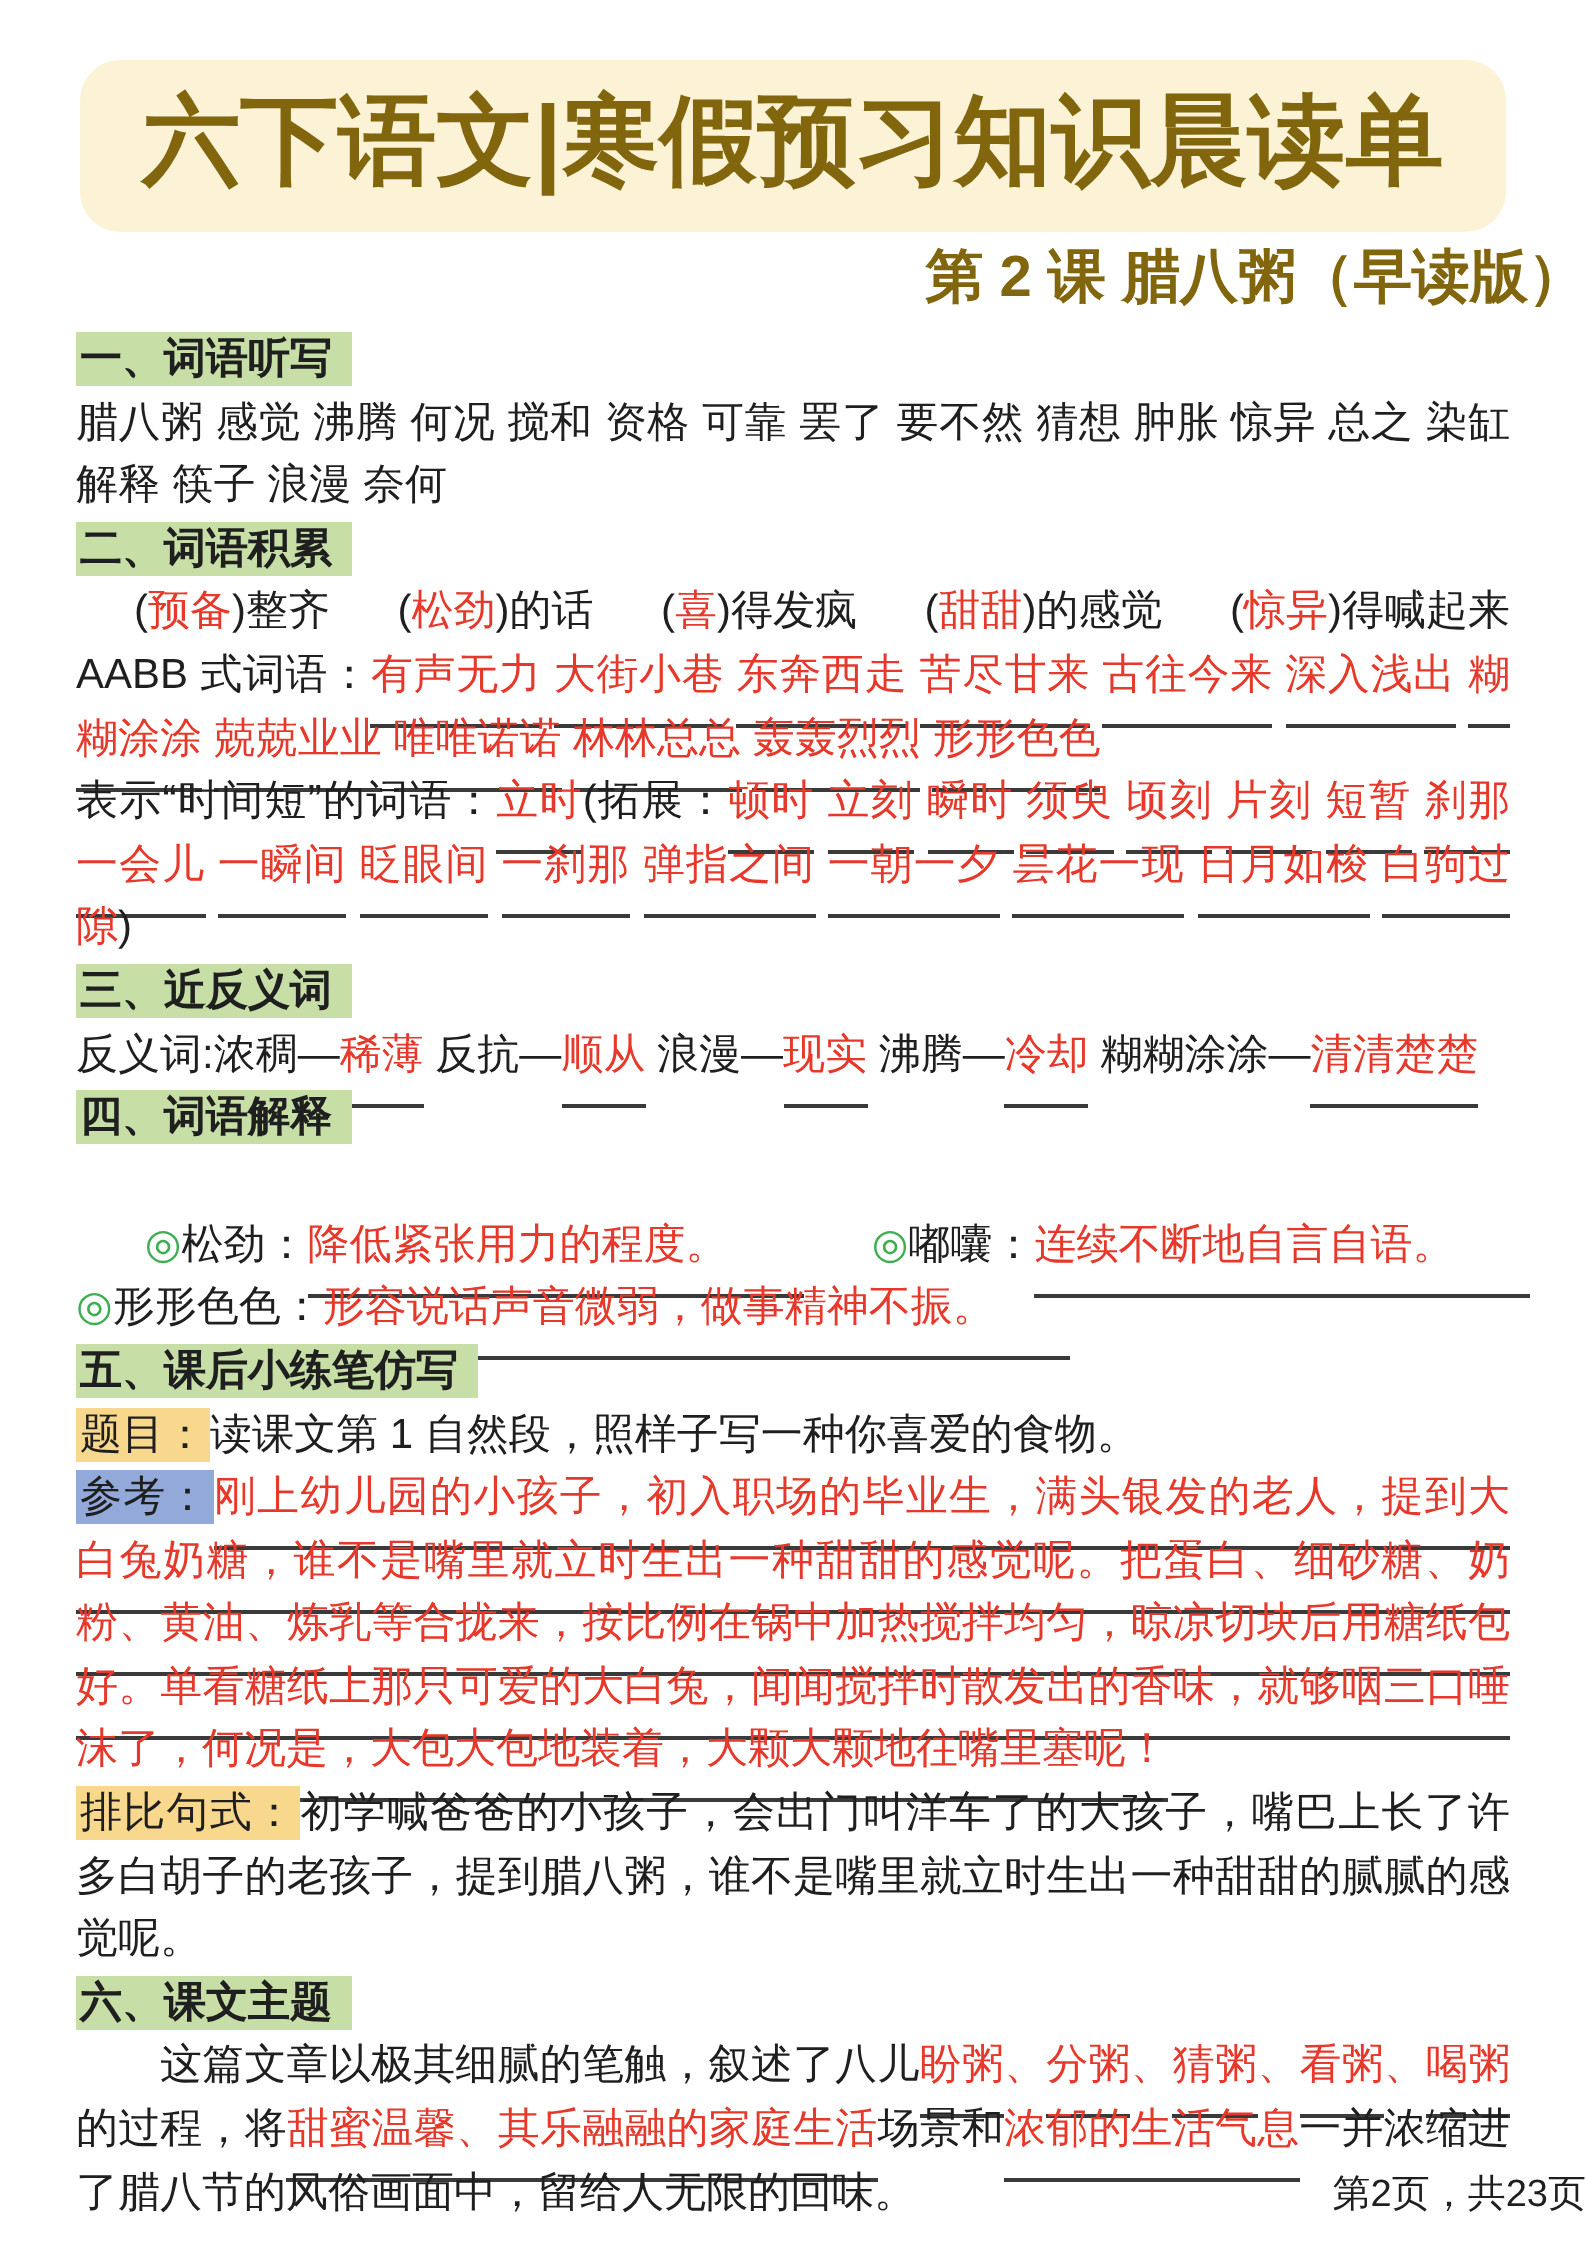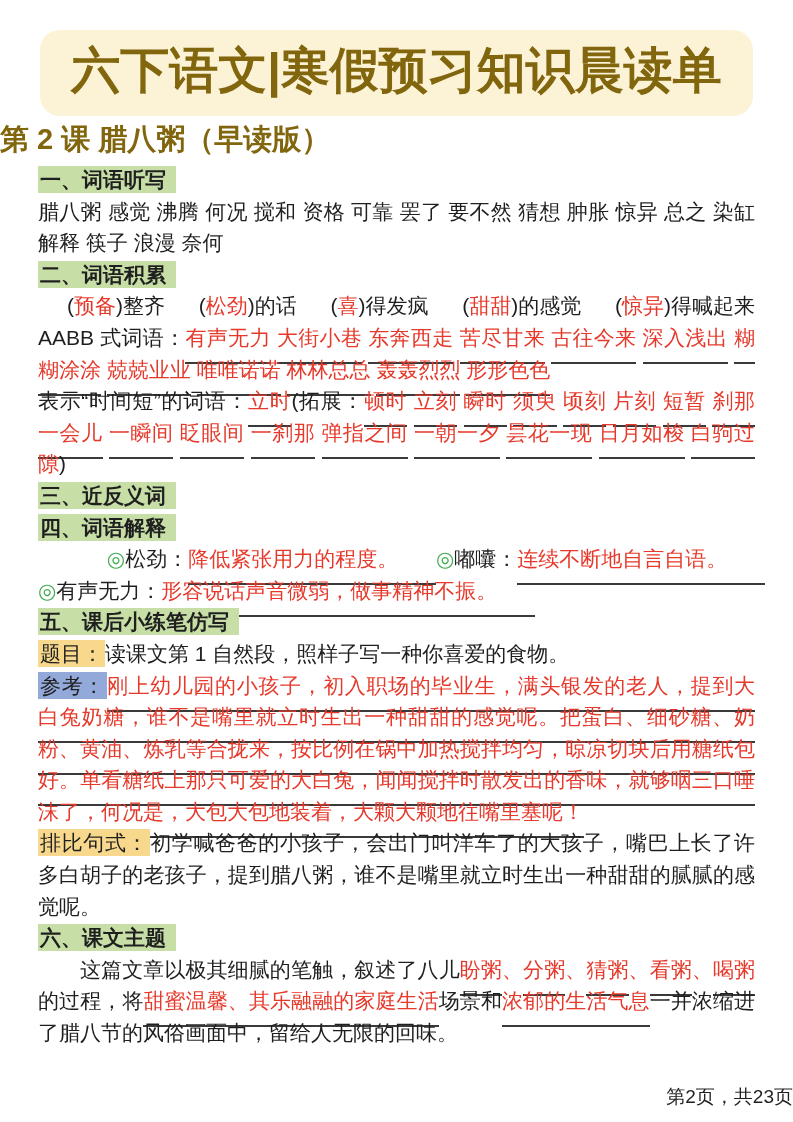--- a/index.html
+++ b/index.html
@@ -25,31 +25,31 @@
     background:var(--title-bg);
     border-radius:20px;
     text-align:center;
     padding:8px 4px 12px 4px;
   }
   .title-banner .title-text{
     font-size:49px;font-weight:900;color:var(--title-text);
     letter-spacing:0px;white-space:nowrap;
   }
   .subtitle{
-    text-align:left;font-size:29px;font-weight:700;
+    text-align:right;font-size:29px;font-weight:700;
     color:var(--title-text);margin-top:6px;line-height:34px;
   }
   .sections{padding:8px 38px 0 38px;}
   .para,.sec-header{
     font-size:21px;line-height:31.6px;text-align:justify;
   }
   .sec-header{font-weight:700;text-align:left;}
   .sec-header .hl-green{background:var(--green-hl);padding:2px 10px 2px 2px;}
   .para.spread{display:flex;justify-content:space-between;text-align:left;margin-left:29px;}
-  .para.cols{display:flex;text-align:right;}
+  .para.cols{display:flex;text-align:center;margin-top:32px;}
   .para.cols .col{flex:0 0 auto;}
   .para.cols .col:first-child{width:55.5%;}
   .para.indent{text-indent:2em;}
   .seg{white-space:pre-wrap;}
   .b{color:var(--black);}
   .r{color:var(--red);}
   .g{color:var(--green-sym);}
   .u{border-bottom:2px solid var(--underline);padding-bottom:13px;}
   .uext{padding-right:1.8em;}
   .hy{background:var(--yellow-hl);padding:2px 2px;}
@@ -79,28 +79,29 @@
           <span class="group"><span class="seg b">(</span><span class="seg r">松劲</span><span class="seg b">)的话</span></span>
           <span class="group"><span class="seg b">(</span><span class="seg r">喜</span><span class="seg b">)得发疯</span></span>
           <span class="group"><span class="seg b">(</span><span class="seg r">甜甜</span><span class="seg b">)的感觉</span></span>
           <span class="group"><span class="seg b">(</span><span class="seg r">惊异</span><span class="seg b">)得喊起来</span></span>
         </div>
         <div class="para"><span class="seg b">AABB 式词语：</span><span class="seg r u">有声无力</span><span class="seg b"> </span><span class="seg r u">大街小巷</span><span class="seg b"> </span><span class="seg r u">东奔西走</span><span class="seg b"> </span><span class="seg r u">苦尽甘来</span><span class="seg b"> </span><span class="seg r u">古往今来</span><span class="seg b"> </span><span class="seg r u">深入浅出</span><span class="seg b"> </span><span class="seg r u">糊糊涂涂</span><span class="seg b"> </span><span class="seg r u">兢兢业业</span><span class="seg b"> </span><span class="seg r u">唯唯诺诺</span><span class="seg b"> </span><span class="seg r u">林林总总</span><span class="seg b"> </span><span class="seg r u">轰轰烈烈</span><span class="seg b"> </span><span class="seg r u">形形色色</span></div>
         <div class="para"><span class="seg b">表示“时间短”的词语：</span><span class="seg r u">立时</span><span class="seg b">(拓展：</span><span class="seg r u">顿时</span><span class="seg b"> </span><span class="seg r u">立刻</span><span class="seg b"> </span><span class="seg r u">瞬时</span><span class="seg b"> </span><span class="seg r u">须臾</span><span class="seg b"> </span><span class="seg r u">顷刻</span><span class="seg b"> </span><span class="seg r u">片刻</span><span class="seg b"> </span><span class="seg r u">短暂</span><span class="seg b"> </span><span class="seg r u">刹那</span><span class="seg b"> </span><span class="seg r u">一会儿</span><span class="seg b"> </span><span class="seg r u">一瞬间</span><span class="seg b"> </span><span class="seg r u">眨眼间</span><span class="seg b"> </span><span class="seg r u">一刹那</span><span class="seg b"> </span><span class="seg r u">弹指之间</span><span class="seg b"> </span><span class="seg r u">一朝一夕</span><span class="seg b"> </span><span class="seg r u">昙花一现</span><span class="seg b"> </span><span class="seg r u">日月如梭</span><span class="seg b"> </span><span class="seg r u">白驹过隙</span><span class="seg b">)</span></div>
       </div>
       <div class="section">
         <div class="sec-header"><span class="hl-green">三、近反义词</span></div>
+        <div class="para"><span class="seg b">反义词:浓稠—</span><span class="seg r u">稀薄</span><span class="seg b"> 反抗—</span><span class="seg r u">顺从</span><span class="seg b"> 浪漫—</span><span class="seg r u">现实</span><span class="seg b"> 沸腾—</span><span class="seg r u">冷却</span><span class="seg b"> 糊糊涂涂—</span><span class="seg r u">清清楚楚</span></div>
       </div>
       <div class="section">
         <div class="sec-header"><span class="hl-green">四、词语解释</span></div>
         <div class="para cols">
           <span class="col"><span class="seg g">◎</span><span class="seg b">松劲：</span><span class="seg r u uext">降低紧张用力的程度。</span></span>
           <span class="col"><span class="seg g">◎</span><span class="seg b">嘟囔：</span><span class="seg r u uext">连续不断地自言自语。</span></span>
         </div>
-        <div class="para"><span class="seg g">◎</span><span class="seg b">有声无力：</span><span class="seg r u uext">形容说话声音微弱，做事精神不振。</span></div>
+        <div class="para"><span class="seg g">◎</span><span class="seg b">形形色色：</span><span class="seg r u uext">形容说话声音微弱，做事精神不振。</span></div>
       </div>
       <div class="section">
         <div class="sec-header"><span class="hl-green">五、课后小练笔仿写</span></div>
         <div class="para"><span class="seg hy">题目：</span><span class="seg b">读课文第 1 自然段，照样子写一种你喜爱的食物。</span></div>
         <div class="para"><span class="seg hb">参考：</span><span class="seg r u">刚上幼儿园的小孩子，初入职场的毕业生，满头银发的老人，提到大白兔奶糖，谁不是嘴里就立时生出一种甜甜的感觉呢。把蛋白、细砂糖、奶粉、黄油、炼乳等合拢来，按比例在锅中加热搅拌均匀，晾凉切块后用糖纸包好。单看糖纸上那只可爱的大白兔，闻闻搅拌时散发出的香味，就够咽三口唾沫了，何况是，大包大包地装着，大颗大颗地往嘴里塞呢！</span></div>
         <div class="para"><span class="seg hy">排比句式：</span><span class="seg b">初学喊爸爸的小孩子，会出门叫洋车了的大孩子，嘴巴上长了许多白胡子的老孩子，提到腊八粥，谁不是嘴里就立时生出一种甜甜的腻腻的感觉呢。</span></div>
       </div>
       <div class="section">
         <div class="sec-header"><span class="hl-green">六、课文主题</span></div>
         <div class="para indent"><span class="seg b">这篇文章以极其细腻的笔触，叙述了八儿</span><span class="seg r u">盼粥</span><span class="seg r">、</span><span class="seg r u">分粥</span><span class="seg r">、</span><span class="seg r u">猜粥</span><span class="seg r">、</span><span class="seg r u">看粥</span><span class="seg r">、</span><span class="seg r u">喝粥</span><span class="seg b">的过程，将</span><span class="seg r u">甜蜜温馨、其乐融融的家庭生活</span><span class="seg b">场景和</span><span class="seg r u">浓郁的生活气息</span><span class="seg b">一并浓缩进了腊八节的风俗画面中，留给人无限的回味。</span></div>

